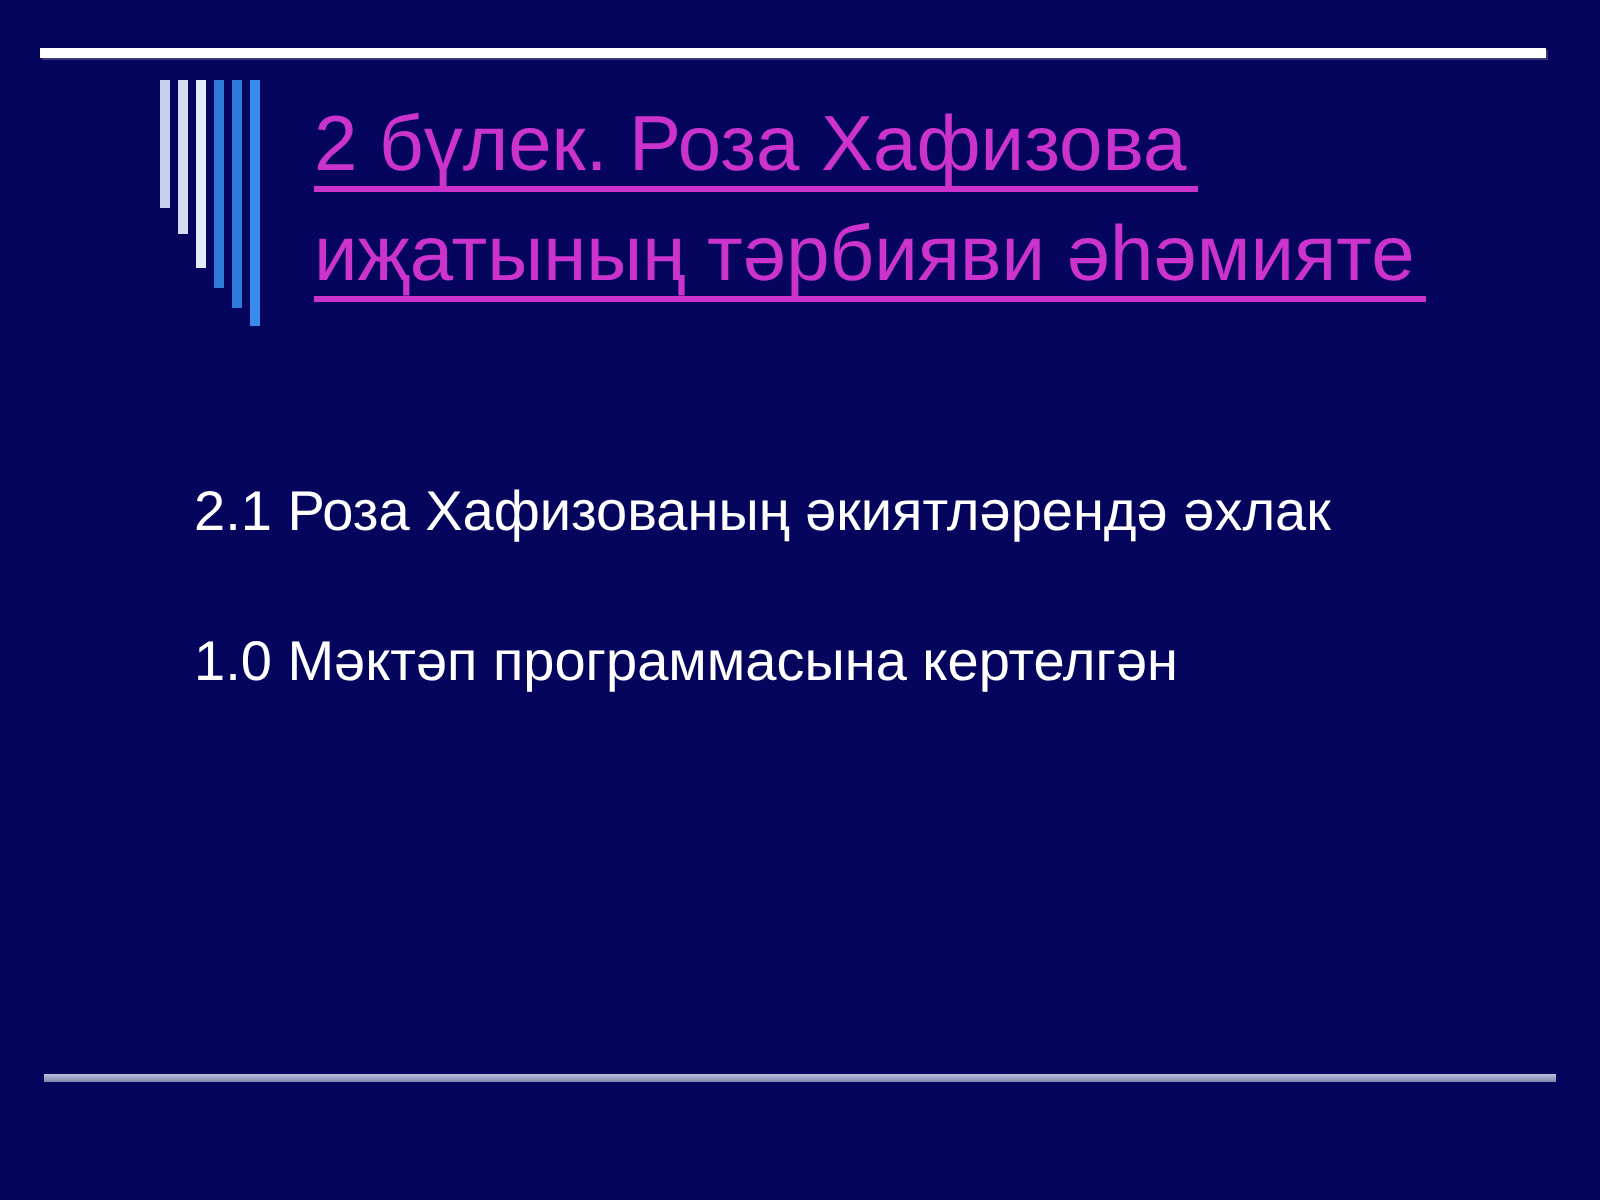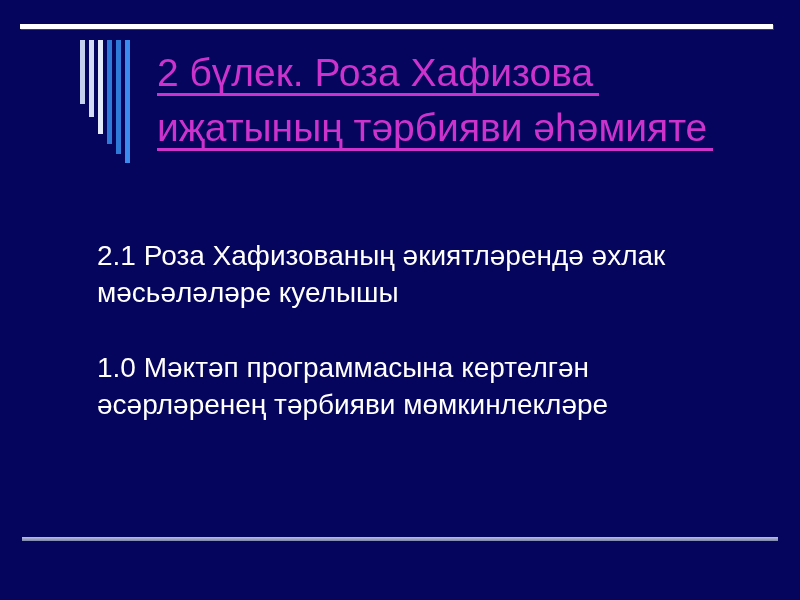--- a/index.html
+++ b/index.html
@@ -109,25 +109,23 @@
   </div>
 
   <h1 class="title" style="color: rgb(204, 51, 204);">
     <span class="title-line">2 бүлек. Роза Хафизова</span>
     <span class="title-line">иҗатының тәрбияви әһәмияте</span>
   </h1>
 
   <div class="body-text" style="color: rgb(255, 255, 255);">
     <p class="body-item">
       <span class="body-line">2.1 Роза Хафизованың әкиятләрендә әхлак</span>
-      <span class="body-line">мәсьәләләре куелышы</span>
     </p>
     <p class="body-item">
     </p>
     <p class="body-item">
       <span class="body-line">1.0 Мәктәп программасына кертелгән</span>
-      <span class="body-line">әсәрләренең тәрбияви мөмкинлекләре</span>
     </p>
   </div>
 
   <div class="bottom-rule"></div>
 
 </div>
 
 </body></html>

